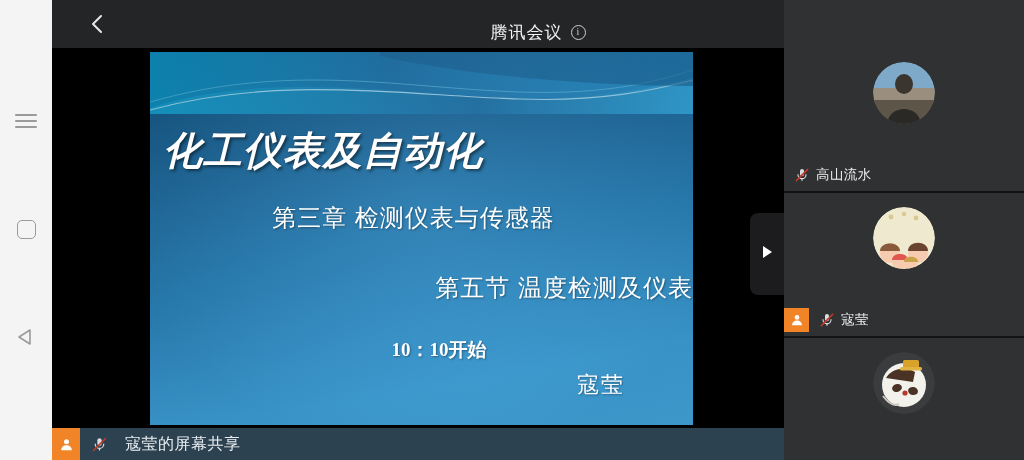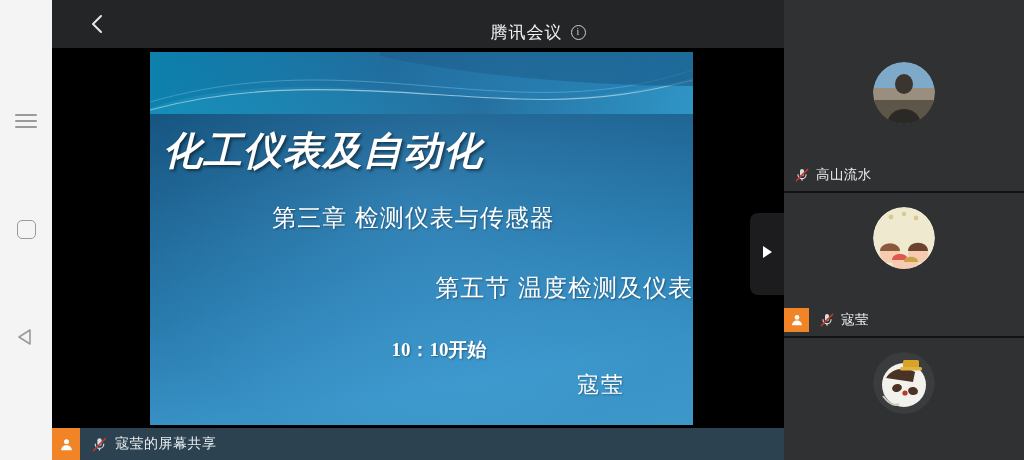--- a/index.html
+++ b/index.html
@@ -90,21 +90,21 @@
     display:flex; align-items:center; justify-content:center; cursor:pointer; z-index: 6;
   }
 
   
   .share-bar {
     position: absolute; left: 0; bottom: 0; width: 732px; height: 32px;
     background: #2c4250; display:flex; align-items:center; z-index: 7;
   }
   .host-badge { width: 28px; height: 32px; background: #f08426; display:flex; align-items:center; justify-content:center; }
   .share-mic { margin-left: 11px; display:flex; align-items:center; }
-  .share-name { margin-left: 7px; color: #e9eef1; font-size: 14px; letter-spacing: .5px; }
+  .share-name { margin-left: 17px; color: #e9eef1; font-size: 16px; letter-spacing: .5px; }
 
   
   .panel { position: absolute; left: 732px; top: 0; width: 240px; height: 460px; background: #2f3133; }
   .tile { position: relative; width: 240px; height: 145px; background: #2f3133; border-bottom: 2px solid #121314; }
   .tile:last-child { border-bottom: none; height: 160px; }
   .tile-first { height: 145px; margin-top: 48px; }
   .avatar { position:absolute; left: 50%; transform: translateX(-50%); top: 14px; width: 62px; height: 62px; border-radius: 50%; overflow:hidden; }
   .tile-foot { position:absolute; left:0; bottom: 4px; width: 240px; height: 24px; display:flex; align-items:center; }
   .pbadge { width: 25px; height: 24px; background:#f08426; display:flex; align-items:center; justify-content:center; }
   .p-mic { margin-left: 10px; display:flex; align-items:center; }

